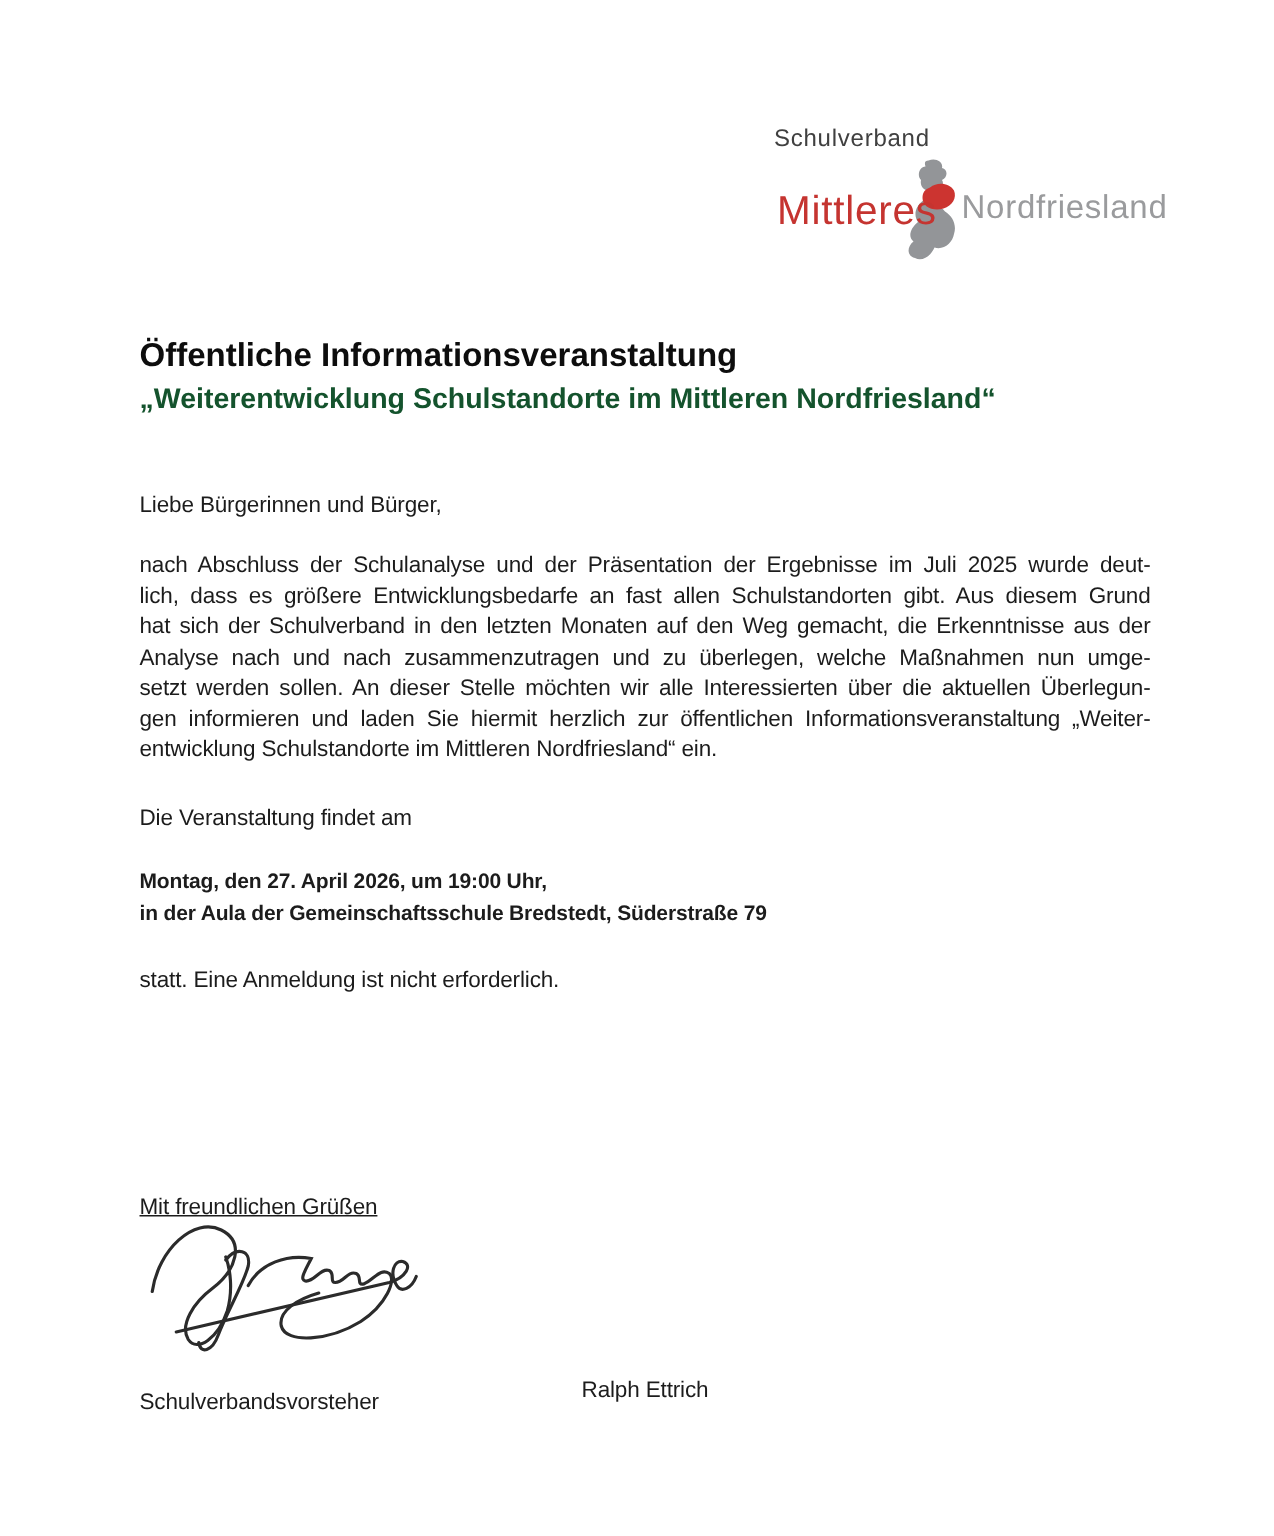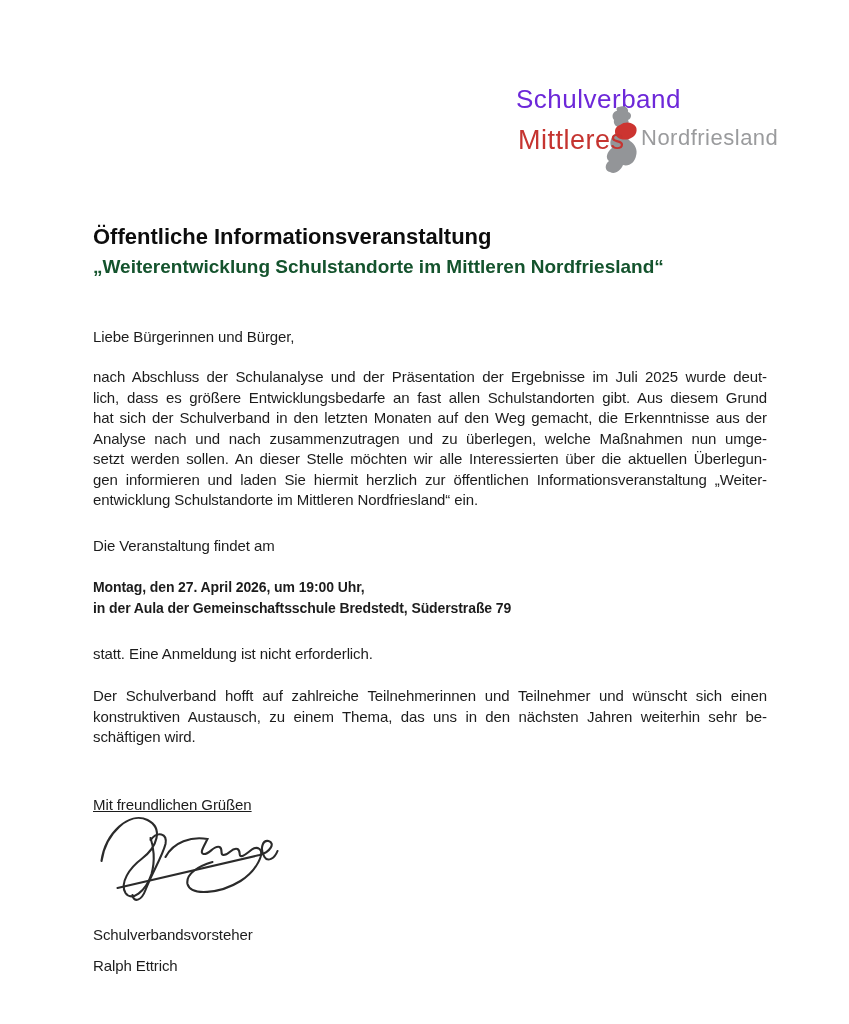--- a/index.html
+++ b/index.html
@@ -9,21 +9,21 @@
     width: 849px;
     height: 1024px;
     background: #ffffff;
     overflow: hidden;
   }
 
   
   .logo { position: absolute; top: 84px; left: 514px; width: 280px; height: 110px; }
   .logo-top {
     position: absolute; top: 0; left: 2px;
-    font-size: 26px; letter-spacing: 0.5px; color: #6d28d9;
+    font-size: 16px; letter-spacing: 0.5px; color: #404040;
   }
   .logo-map { position: absolute; top: 22px; left: 86px; width: 43px; height: 76px; }
   .logo-red {
     position: absolute; top: 41px; left: 4px;
     font-size: 27px; letter-spacing: 0.5px; color: #c53430;
   }
   .logo-right {
     position: absolute; top: 41px; left: 127px;
     font-size: 22px; letter-spacing: 0.5px; color: #9a9b9d;
   }
@@ -42,21 +42,21 @@
   .event-bold { top: 577px; font-weight: bold; font-size: 14px; }
   .event-after{ top: 644px; }
   .para2      { top: 686px; }
   .closing    { top: 795px; text-decoration: underline; }
 
   .justify .tline { text-align: justify; text-align-last: justify; }
   .justify .tline-last { text-align: left; text-align-last: left; }
 
   .signature { position: absolute; left: -6px; top: 795px; width: 195px; height: 108px; }
 
-  .signer-name { top: 956px; }
+  .signer-name { top: 917px; text-align: center; }
   .signer-role { top: 925px; }
 </style>
 </head>
 <body>
 
 <div class="page">
 
   <div class="logo">
     <div class="logo-top">Schulverband</div>
     <svg class="logo-map" viewBox="0 0 43 76" aria-hidden="true">
@@ -87,25 +87,20 @@
 
     <div class="event-intro bodytext">Die Veranstaltung findet am</div>
 
     <div class="event-bold bodytext">
         <div class="tline">Montag, den 27. April 2026, um 19:00 Uhr,</div>
         <div class="tline tline-last">in der Aula der Gemeinschaftsschule Bredstedt, Süderstraße 79</div>
       </div>
 
     <div class="event-after bodytext">statt. Eine Anmeldung ist nicht erforderlich.</div>
 
-    <div class="para2 bodytext justify">
-        <div class="tline">Der Schulverband hofft auf zahlreiche Teilnehmerinnen und Teilnehmer und wünscht sich einen</div>
-        <div class="tline">konstruktiven Austausch, zu einem Thema, das uns in den nächsten Jahren weiterhin sehr be-</div>
-        <div class="tline tline-last">schäftigen wird.</div>
-      </div>
 
     <div class="closing bodytext">Mit freundlichen Grüßen</div>
 
     <svg class="signature" viewBox="0 0 190 108" aria-hidden="true">
       <g fill="none" stroke="#2b2b2b" stroke-width="2.1" stroke-linecap="round">
         <path d="M12 66 C16 38 40 16 58 25 C74 33 68 52 52 64 C40 73 30 88 36 98 C42 107 56 97 62 79 C66 65 64 51 61 43"></path>
         <path d="M61 45 C68 36 78 38 76 49 C73 61 62 79 56 95 C52 106 44 108 43 100"></path>
         <path d="M76 62 C84 47 102 41 118 44 C114 52 110 58 114 59 C120 60 124 50 130 52 C134 54 130 60 134 60 C140 60 142 52 148 54 C152 56 148 62 153 61 C160 58 164 50 170 54 C175 58 168 75 151 86 C130 99 101 101 98 89 C96 79 109 71 123 67"></path>
         <path d="M28 93 L170 60 C181 57 186 48 179 46 C173 45 170 54 175 62 C178 67 185 64 188 56"></path>
       </g>

